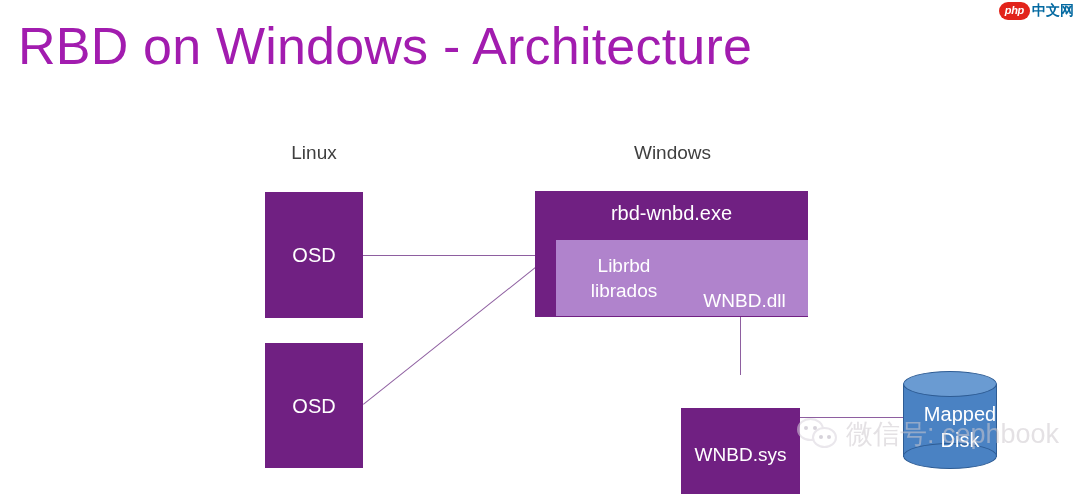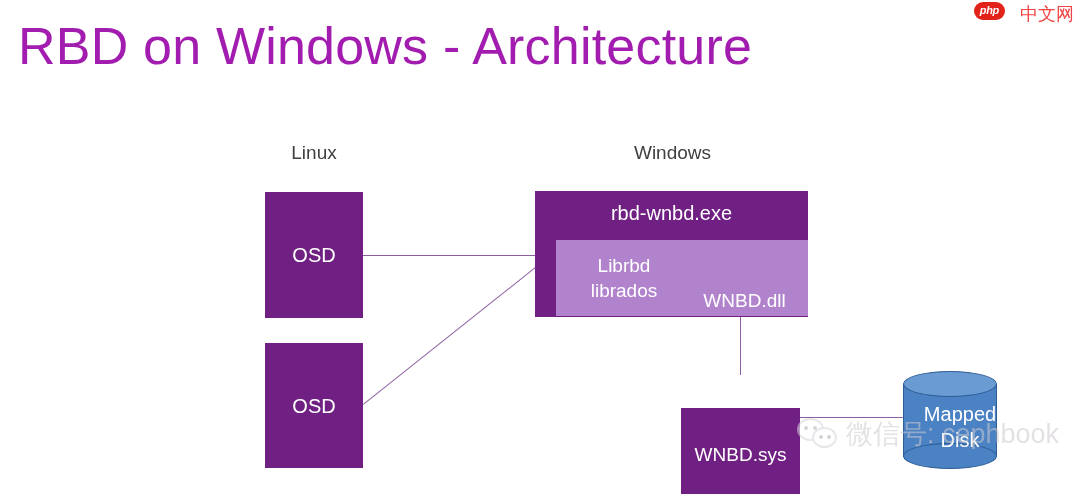--- a/index.html
+++ b/index.html
@@ -177,39 +177,39 @@
     white-space: pre-line;
     margin-left: 20px;
   }
 
   
   #php-watermark {
     position: absolute;
     right: 6px;
     top: 2px;
     display: flex;
-    align-items: flex-start;
-    gap: 15px;
+    align-items: flex-end;
+    gap: 2px;
   }
   #php-badge {
     display: inline-block;
     background: #E2231A;
     color: #ffffff;
     font-size: 11px;
     font-weight: bold;
     font-style: italic;
     line-height: 15px;
     padding: 1px 6px 2px 6px;
     border-radius: 9px;
     letter-spacing: -0.3px;
   }
   #php-cn {
-    font-size: 18px;
-    font-weight: normal;
-    color: #ef4444;
+    font-size: 14px;
+    font-weight: bold;
+    color: #0369a1;
     letter-spacing: 0px;
   }
 
   #wechat-watermark {
     position: absolute;
     left: 797px;
     top: 418px;
     display: flex;
     align-items: center;
     gap: 7px;

